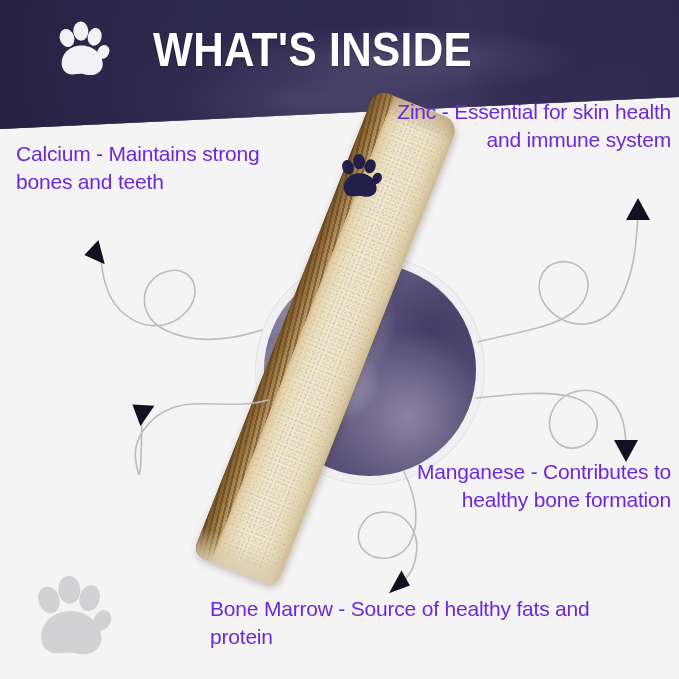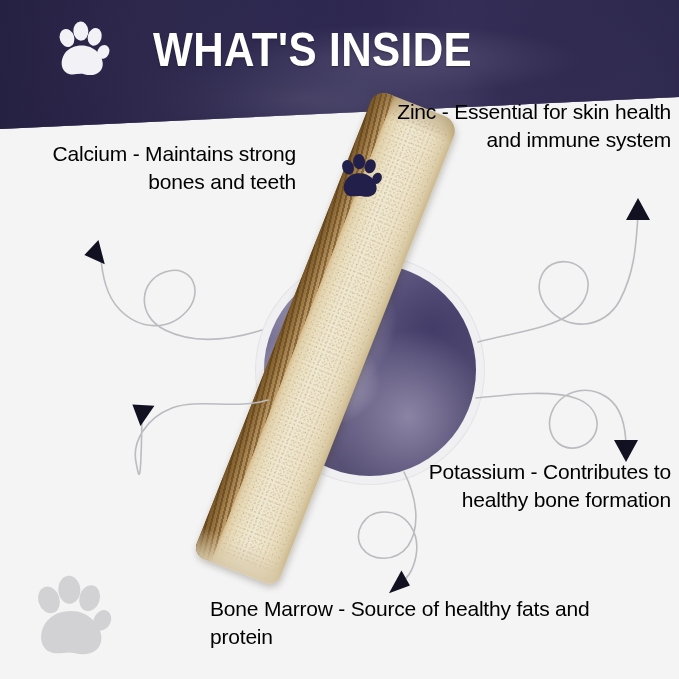--- a/index.html
+++ b/index.html
@@ -108,30 +108,30 @@
     border-radius:0 0 12px 12px;
     background:linear-gradient(0deg, rgba(215,200,168,.9), rgba(215,200,168,0));
   }
 
   
   .connectors{ position:absolute; left:0; top:0; width:679px; height:679px; pointer-events:none; }
 
   
   .label{
     position:absolute;
-    color:#000000;
+    color:#6d28d9;
     font-family:"Liberation Sans", sans-serif;
     font-size:21px;
     line-height:1.32;
     letter-spacing:-0.2px;
   }
   .label.right{ text-align:right; }
   .label.center{ text-align:left; }
 
-  .lbl-calcium   { left:16px;  top:140px; width:280px;text-align:right; }
+  .lbl-calcium   { left:16px;  top:140px; width:280px; }
   .lbl-zinc      { right:8px;  top:98px;  width:300px; }
   .lbl-potassium { left:16px;  top:435px; width:270px; }
   .lbl-manganese { right:8px;  top:458px; width:290px; }
   .lbl-marrow    { left:210px; top:595px; width:380px; }
 
   
   .paw-dark{ position:absolute; left:336px; top:152px; width:48px; height:48px; }
   .paw-gray{ position:absolute; left:28px;  top:572px; width:86px; height:88px; }
 </style>
 </head>
@@ -196,21 +196,21 @@
 
       <path d="M390 594 L410 584 L400 570 Z" transform="rotate(6 396 584)"></path>
     </g>
   </svg>
 
   <div class="label lbl-calcium">Calcium - Maintains strong bones and teeth</div>
 
   <div class="label right lbl-zinc">Zinc - Essential for skin health and immune system</div>
 
 
-  <div class="label right lbl-manganese">Potassium - Contributes to healthy bone formation</div>
+  <div class="label right lbl-manganese">Manganese - Contributes to healthy bone formation</div>
 
   <div class="label center lbl-marrow">Bone Marrow - Source of healthy fats and protein</div>
 
   <svg class="paw-dark" viewBox="0 0 100 104">
     <ellipse cx="24" cy="33" rx="12.5" ry="16" fill="#22204a" transform="rotate(-18 24 33)"></ellipse>
     <ellipse cx="48" cy="21" rx="13" ry="16.5" fill="#22204a" transform="rotate(-4 48 21)"></ellipse>
     <ellipse cx="72" cy="31" rx="12" ry="15.5" fill="#22204a" transform="rotate(16 72 31)"></ellipse>
     <ellipse cx="87" cy="57" rx="10" ry="12.5" fill="#22204a" transform="rotate(26 87 57)"></ellipse>
     <path d="M50 46 C70 46 86 62 86 78 C86 94 70 100 55 96 C44 93 34 99 24 94 C13 88 12 72 20 60 C27 50 38 46 50 46 Z" fill="#22204a"></path>
   </svg>

